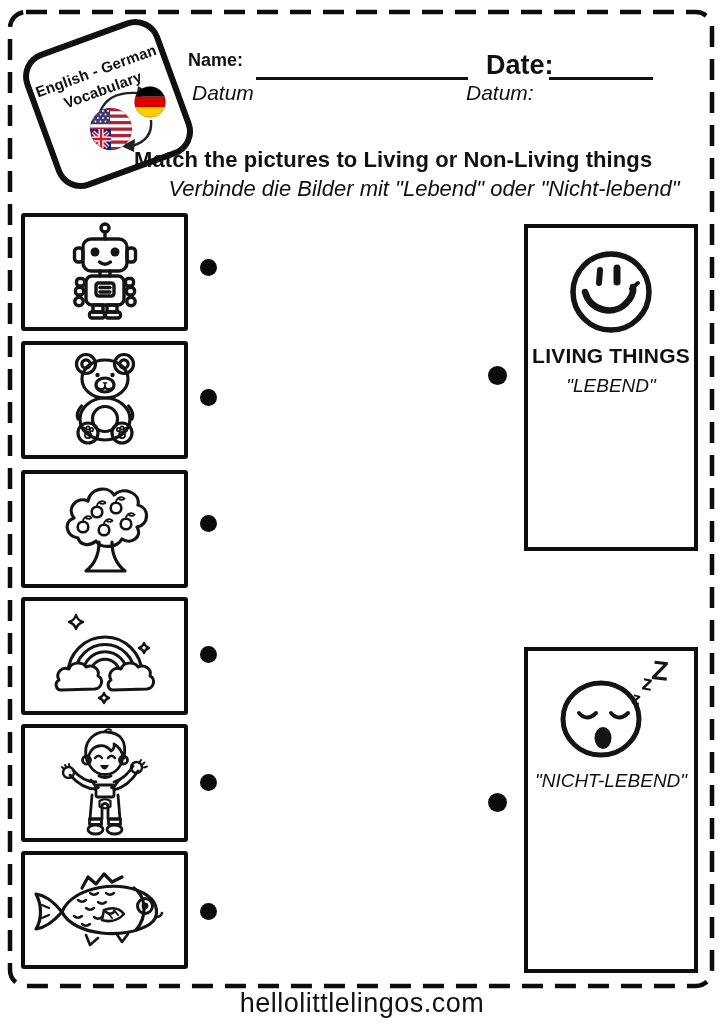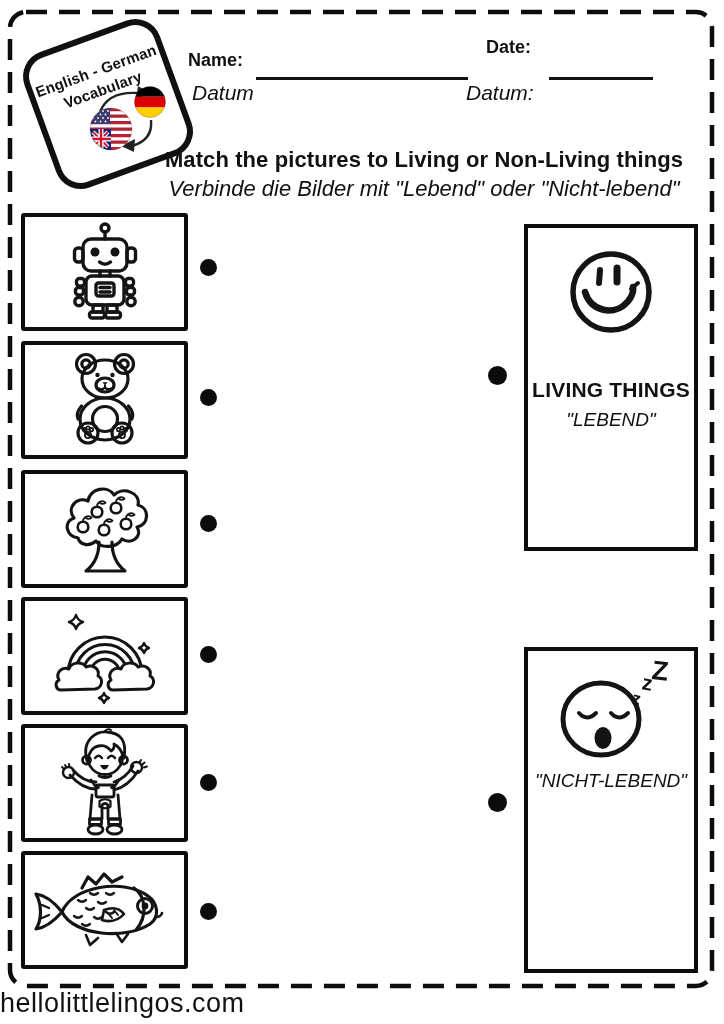--- a/index.html
+++ b/index.html
@@ -19,26 +19,26 @@
     left:36px; top:32px; width:144px; height:144px;
     border:6px solid #101010; border-radius:26px; background:#fff;
     transform:rotate(-20deg); box-sizing:border-box; text-align:center;
   }
   .badge-l1 { margin-top:22px; font-size:15px; font-weight:bold; letter-spacing:.2px; }
   .badge-l2 { margin-top:3px; font-size:15px; font-weight:bold; letter-spacing:.2px; }
 
   
   .name-label { left:188px; top:50px; font-size:18px; font-weight:600; }
   .name-line  { left:256px; top:77px; width:212px; border-bottom:3.5px solid #111; height:0; }
-  .date-label { left:486px; top:37px; font-size:18px; font-weight:600; }
+  .date-label { left:486px; top:50px; font-size:27px; font-weight:600; }
   .date-line  { left:549px; top:77px; width:104px; border-bottom:3.5px solid #111; height:0; }
   .name-sub   { left:192px; top:81px; font-size:21px; font-style:italic; font-weight:500; }
   .datum-sub  { left:466px; top:81px; font-size:21px; font-style:italic; font-weight:500; }
 
-  .title    { left:134px; top:147px; width:580px; text-align:center; font-size:22px; font-weight:bold; white-space:nowrap; letter-spacing:.1px; }
+  .title    { left:134px; top:147px; width:580px; text-align:left; font-size:22px; font-weight:bold; white-space:nowrap; letter-spacing:.1px; }
   .subtitle { left:134px; top:176px; width:580px; text-align:center; font-size:22px; font-style:italic; font-weight:500; white-space:nowrap; }
 
   
   .pic-box {
     left:21px; width:167px; height:118px; box-sizing:border-box;
     border:4px solid #0d0d0d; border-radius:3px; background:#fff;
     display:flex; align-items:center; justify-content:center;
   }
 
   .dot { background:#0b0b0b; border-radius:50%; }
@@ -49,25 +49,25 @@
   .cat-box {
     left:524px; width:174px; box-sizing:border-box;
     border:4px solid #0d0d0d; background:#fff;
     display:flex; flex-direction:column; align-items:center;
   }
   .cat-living    { top:224px; height:327px; }
   .cat-nonliving { top:647px; height:326px; }
   .cat-title { font-weight:bold; font-size:21px; letter-spacing:.2px; text-align:center; line-height:1.35; }
   .cat-sub   { font-size:19px; font-style:italic; font-weight:500; text-align:center; margin-top:5px; }
   .cat-living .cat-icon    { margin-top:14px; }
-  .cat-living .cat-title   { margin-top:34px; }
+  .cat-living .cat-title   { }
   .cat-nonliving .cat-icon { margin-top:8px; }
   .cat-nonliving .cat-title{ margin-top:16px; max-width:150px; }
 
-  .footer { left:0; top:988px; width:724px; font-size:27px; letter-spacing:.5px; font-weight:400; }
+  .footer { left:0; top:988px; width:724px; text-align:center; font-size:27px; letter-spacing:.5px; font-weight:400; }
 </style>
 </head>
 <body>
 
 <div class="page">
 
   <svg class="abs border-svg" width="724" height="1024">
     <rect x="10" y="12" width="702" height="974" rx="16" fill="none" stroke="#0c0c0c" stroke-width="4.5" stroke-dasharray="21 12"></rect>
   </svg>
 

